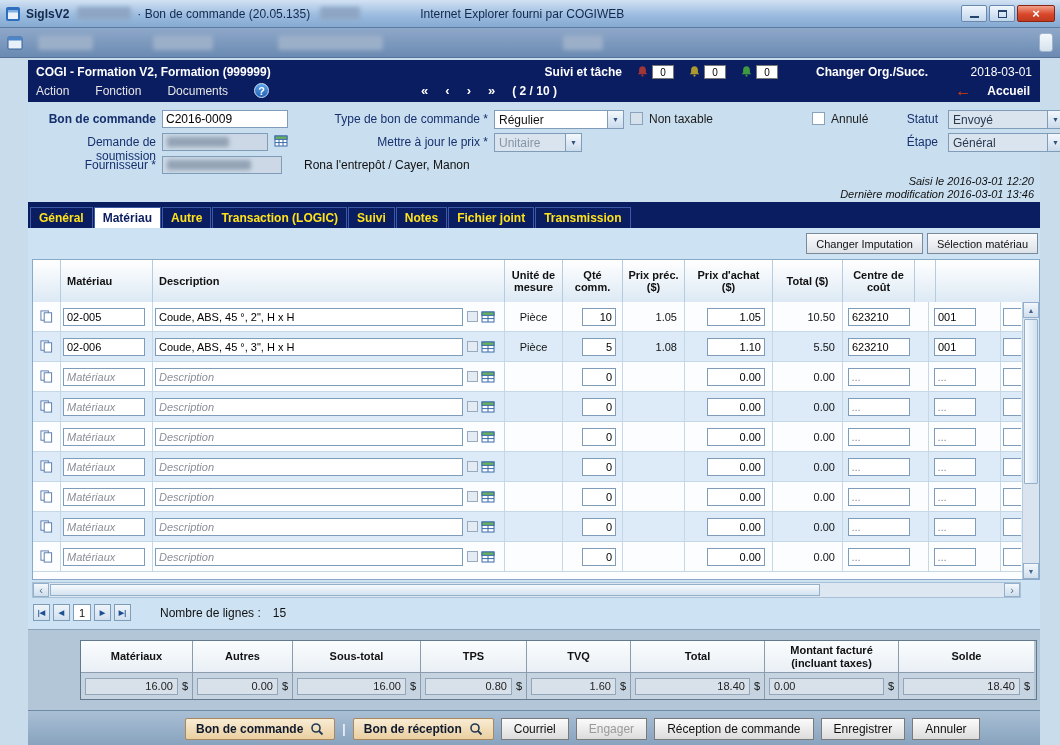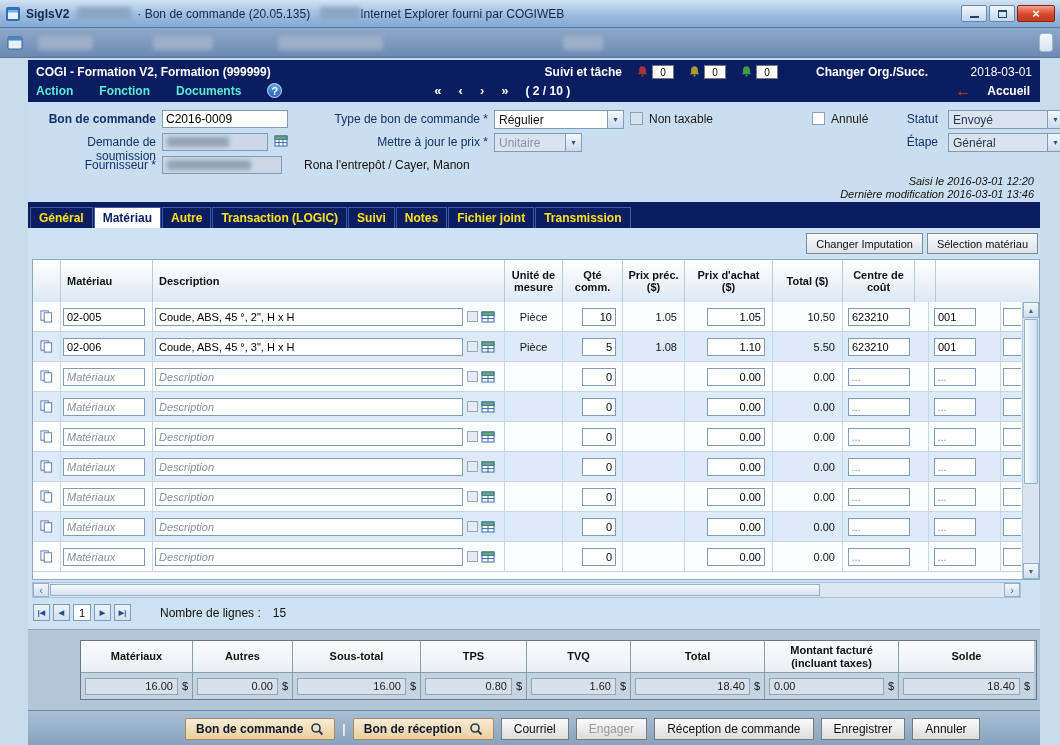--- a/index.html
+++ b/index.html
@@ -5,21 +5,21 @@
   * { margin:0; padding:0; box-sizing:border-box; }
   html,body { width:1060px; height:745px; overflow:hidden;
     font-family:"Liberation Sans", sans-serif; font-size:12px; background:#c9dcec; color:#111; }
 
   
   .titlebar { height:28px; background:linear-gradient(#d2e2f3,#9cbce0 55%,#85a9d1);
     border-bottom:1px solid #5a7aa0; display:flex; align-items:center; padding:0 5px; color:#12294c; }
   .app-ic { width:16px; height:16px; margin-right:5px; }
   .t-app { font-weight:bold; margin-right:8px; }
   .t-doc { margin:0 10px 0 6px; }
-  .t-browser { }
+  .t-browser { margin-left:60px; }
   .redact { display:inline-block; height:13px; background:#8ea6c4; border-radius:2px; filter:blur(2px); }
   .winbtns { margin-left:auto; display:flex; gap:2px; }
   .wbtn { height:17px; border:1px solid #6a88ac; border-radius:2px; display:flex; align-items:center;
     justify-content:center; background:linear-gradient(#f0f6fc,#c2d6ec); }
   .wbtn.min,.wbtn.max { width:26px; }
   .wbtn.close { width:38px; background:linear-gradient(#f2a18a,#d9472b 55%,#bf3a1f);
     border-color:#8a2313; color:#fff; font-weight:bold; font-size:13px; line-height:1; }
   .g-min { width:9px; border-bottom:2px solid #24456b; margin-top:7px; }
   .g-max { width:9px; height:8px; border:1px solid #24456b; border-top-width:2px; }
 
@@ -37,21 +37,21 @@
   .cogihdr { background:#0a1d61; color:#fff; height:42px; padding:2px 8px; flex:0 0 42px; }
   .hrow { display:flex; align-items:center; height:19px; }
   .org-title { font-weight:bold; }
   .suivi { margin-left:auto; font-weight:bold; }
   .bellgrp { display:flex; align-items:center; margin-left:14px; }
   .bellic { width:13px; height:13px; }
   .bellcount { background:#fff; color:#000; border:1px solid #777; min-width:22px; height:14px;
     line-height:13px; text-align:center; font-size:10px; margin-left:3px; }
   .changer { margin-left:38px; font-weight:bold; }
   .hdate { margin-left:30px; width:74px; text-align:right; }
-  .menu-item { color:#5eead4; font-weight:bold; margin-right:26px; cursor:default; }
+  .menu-item { color:#e5e5e5; font-weight:normal; margin-right:26px; cursor:default; }
   .helpic { width:15px; height:15px; border-radius:50%; background:linear-gradient(#5fa3e8,#1f62b8);
     color:#fff; font-weight:bold; font-size:11px; display:flex; align-items:center; justify-content:center;
     border:1px solid #cfe2f6; margin-right:4px; }
   .navgrp { display:flex; align-items:center; gap:17px; margin-left:148px; font-weight:bold; }
   .navbtn { cursor:pointer; font-size:13px; }
   .navpos { font-size:12px; }
   .backic { margin-left:auto; color:#e83d00; font-size:16px; font-weight:bold; line-height:1; }
   .accueil { margin-left:16px; margin-right:2px; font-weight:bold; }
 
   

